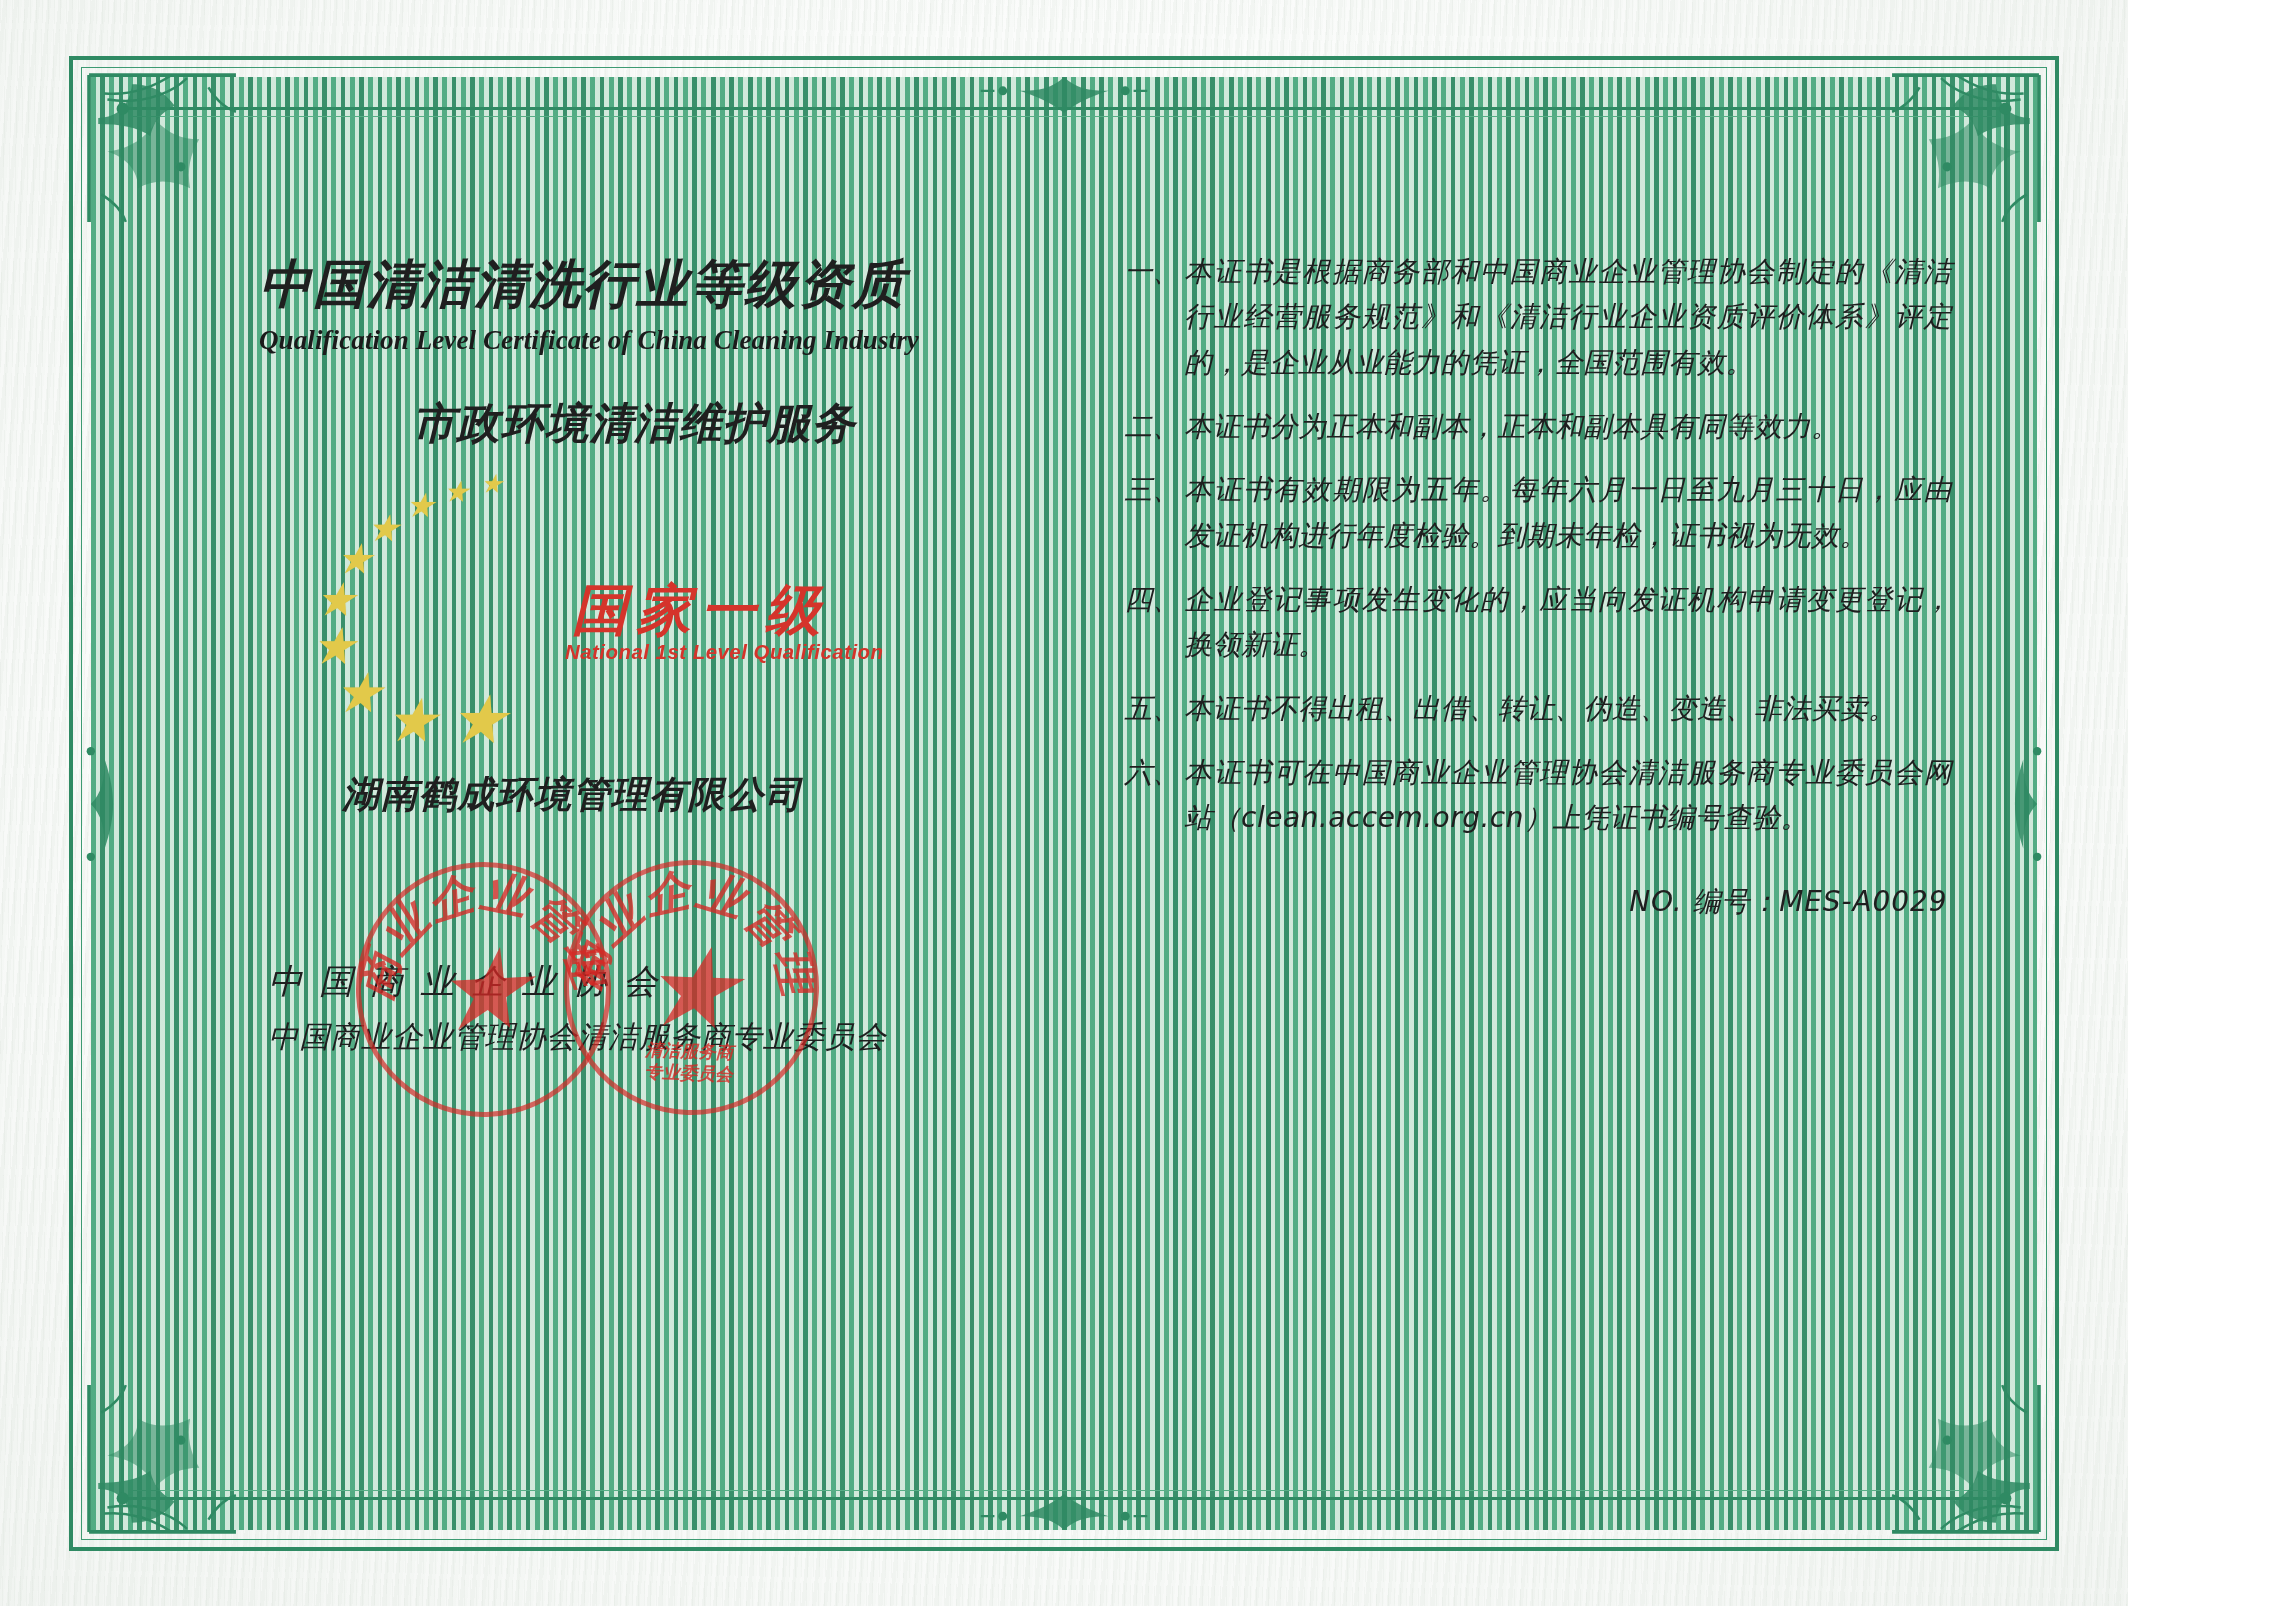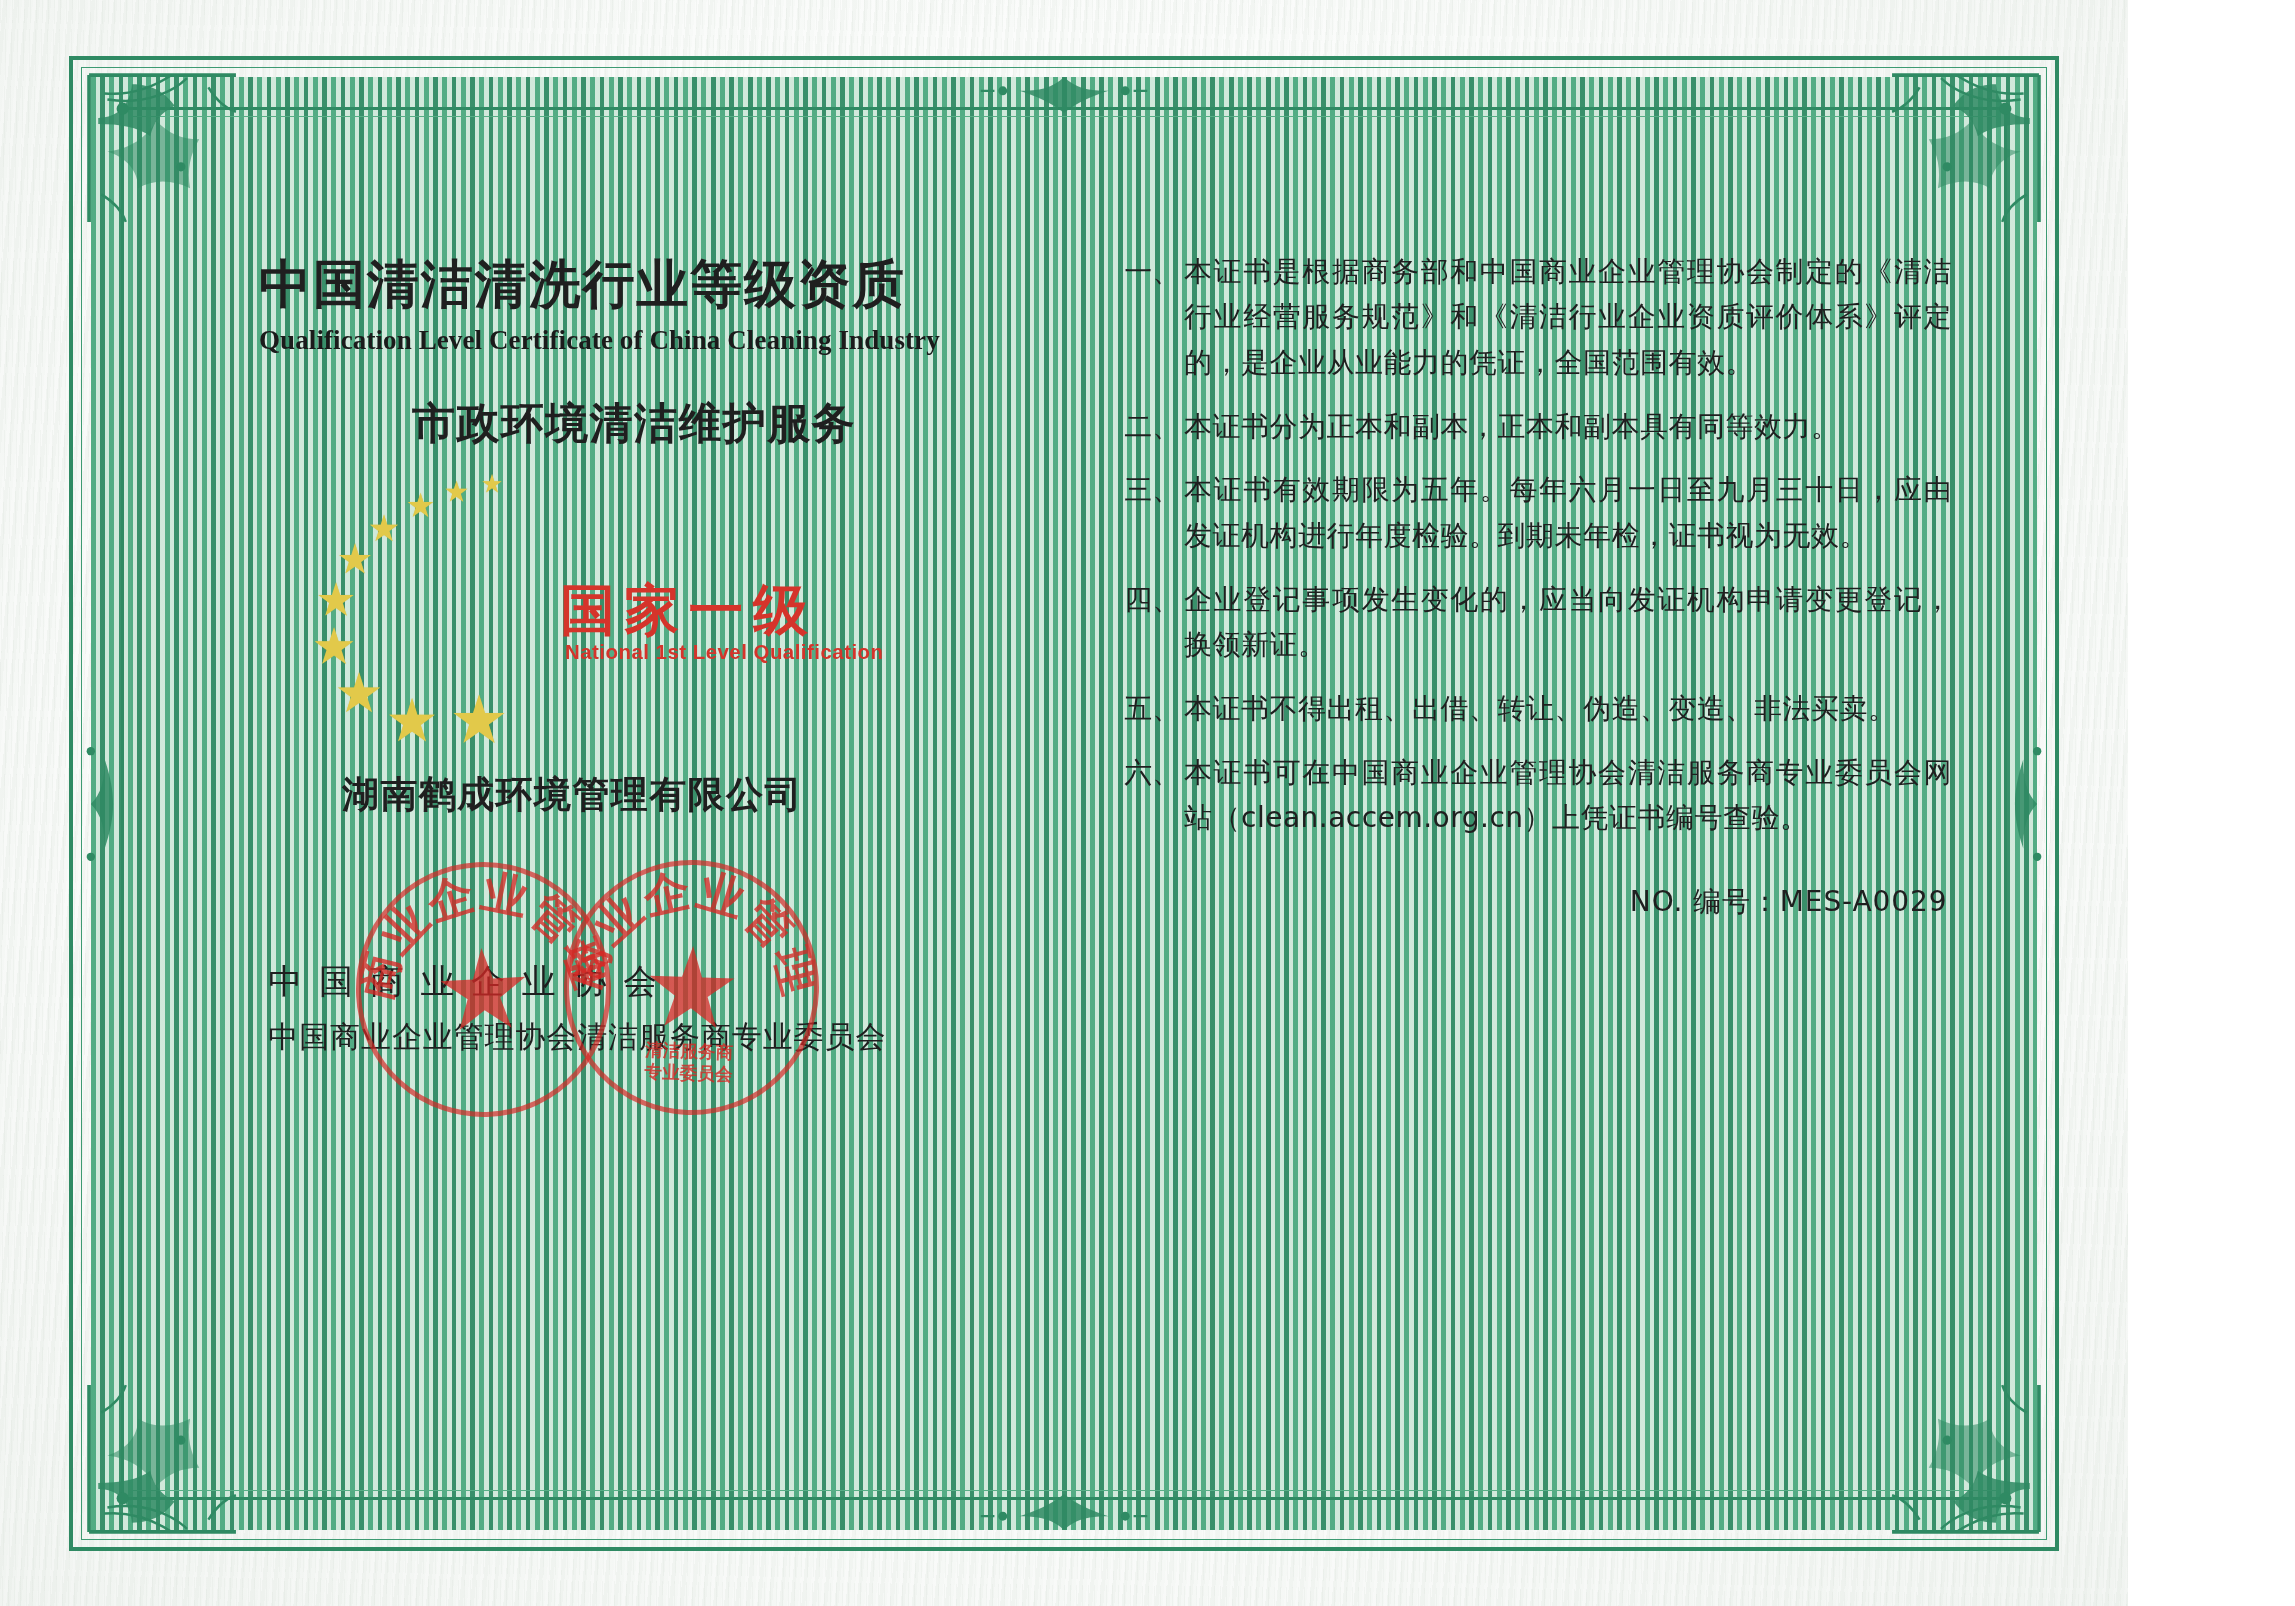--- a/index.html
+++ b/index.html
@@ -21,20 +21,21 @@
         95deg,
         #fbfcfb 0px,
         #fbfcfb 3.2px,
         #f3f6f3 3.2px,
         #f3f6f3 7px,
         #f8faf8 7px,
         #f8faf8 11px
       ),
       linear-gradient(180deg, #fdfdfc 0%, #f7f9f7 40%, #fbfcfa 100%);
     overflow: hidden;
+    font-style: italic;
   }
   
   .fiber {
     position: absolute;
     inset: 0;
     background: repeating-linear-gradient(
       91deg,
       rgba(180,195,180,0.10) 0px,
       rgba(180,195,180,0.10) 0.9px,
       rgba(255,255,255,0) 0.9px,
@@ -168,21 +169,21 @@
     margin-left: 28px;
   }
   .star {
     position: absolute;
     color: #e2c94a;
     line-height: 1;
     text-shadow: 0 0 0.9px rgba(200,170,40,0.5);
   }
   .grade-cn {
     position: absolute;
-    left: 273px;
+    left: 285px;
     top: 105px;
     font-family: "DejaVu Sans", "Liberation Sans", sans-serif;
     font-weight: bold;
     font-size: 55px;
     letter-spacing: 9.3px;
     color: #d5342b;
     white-space: nowrap;
   }
   .grade-en {
     position: absolute;

